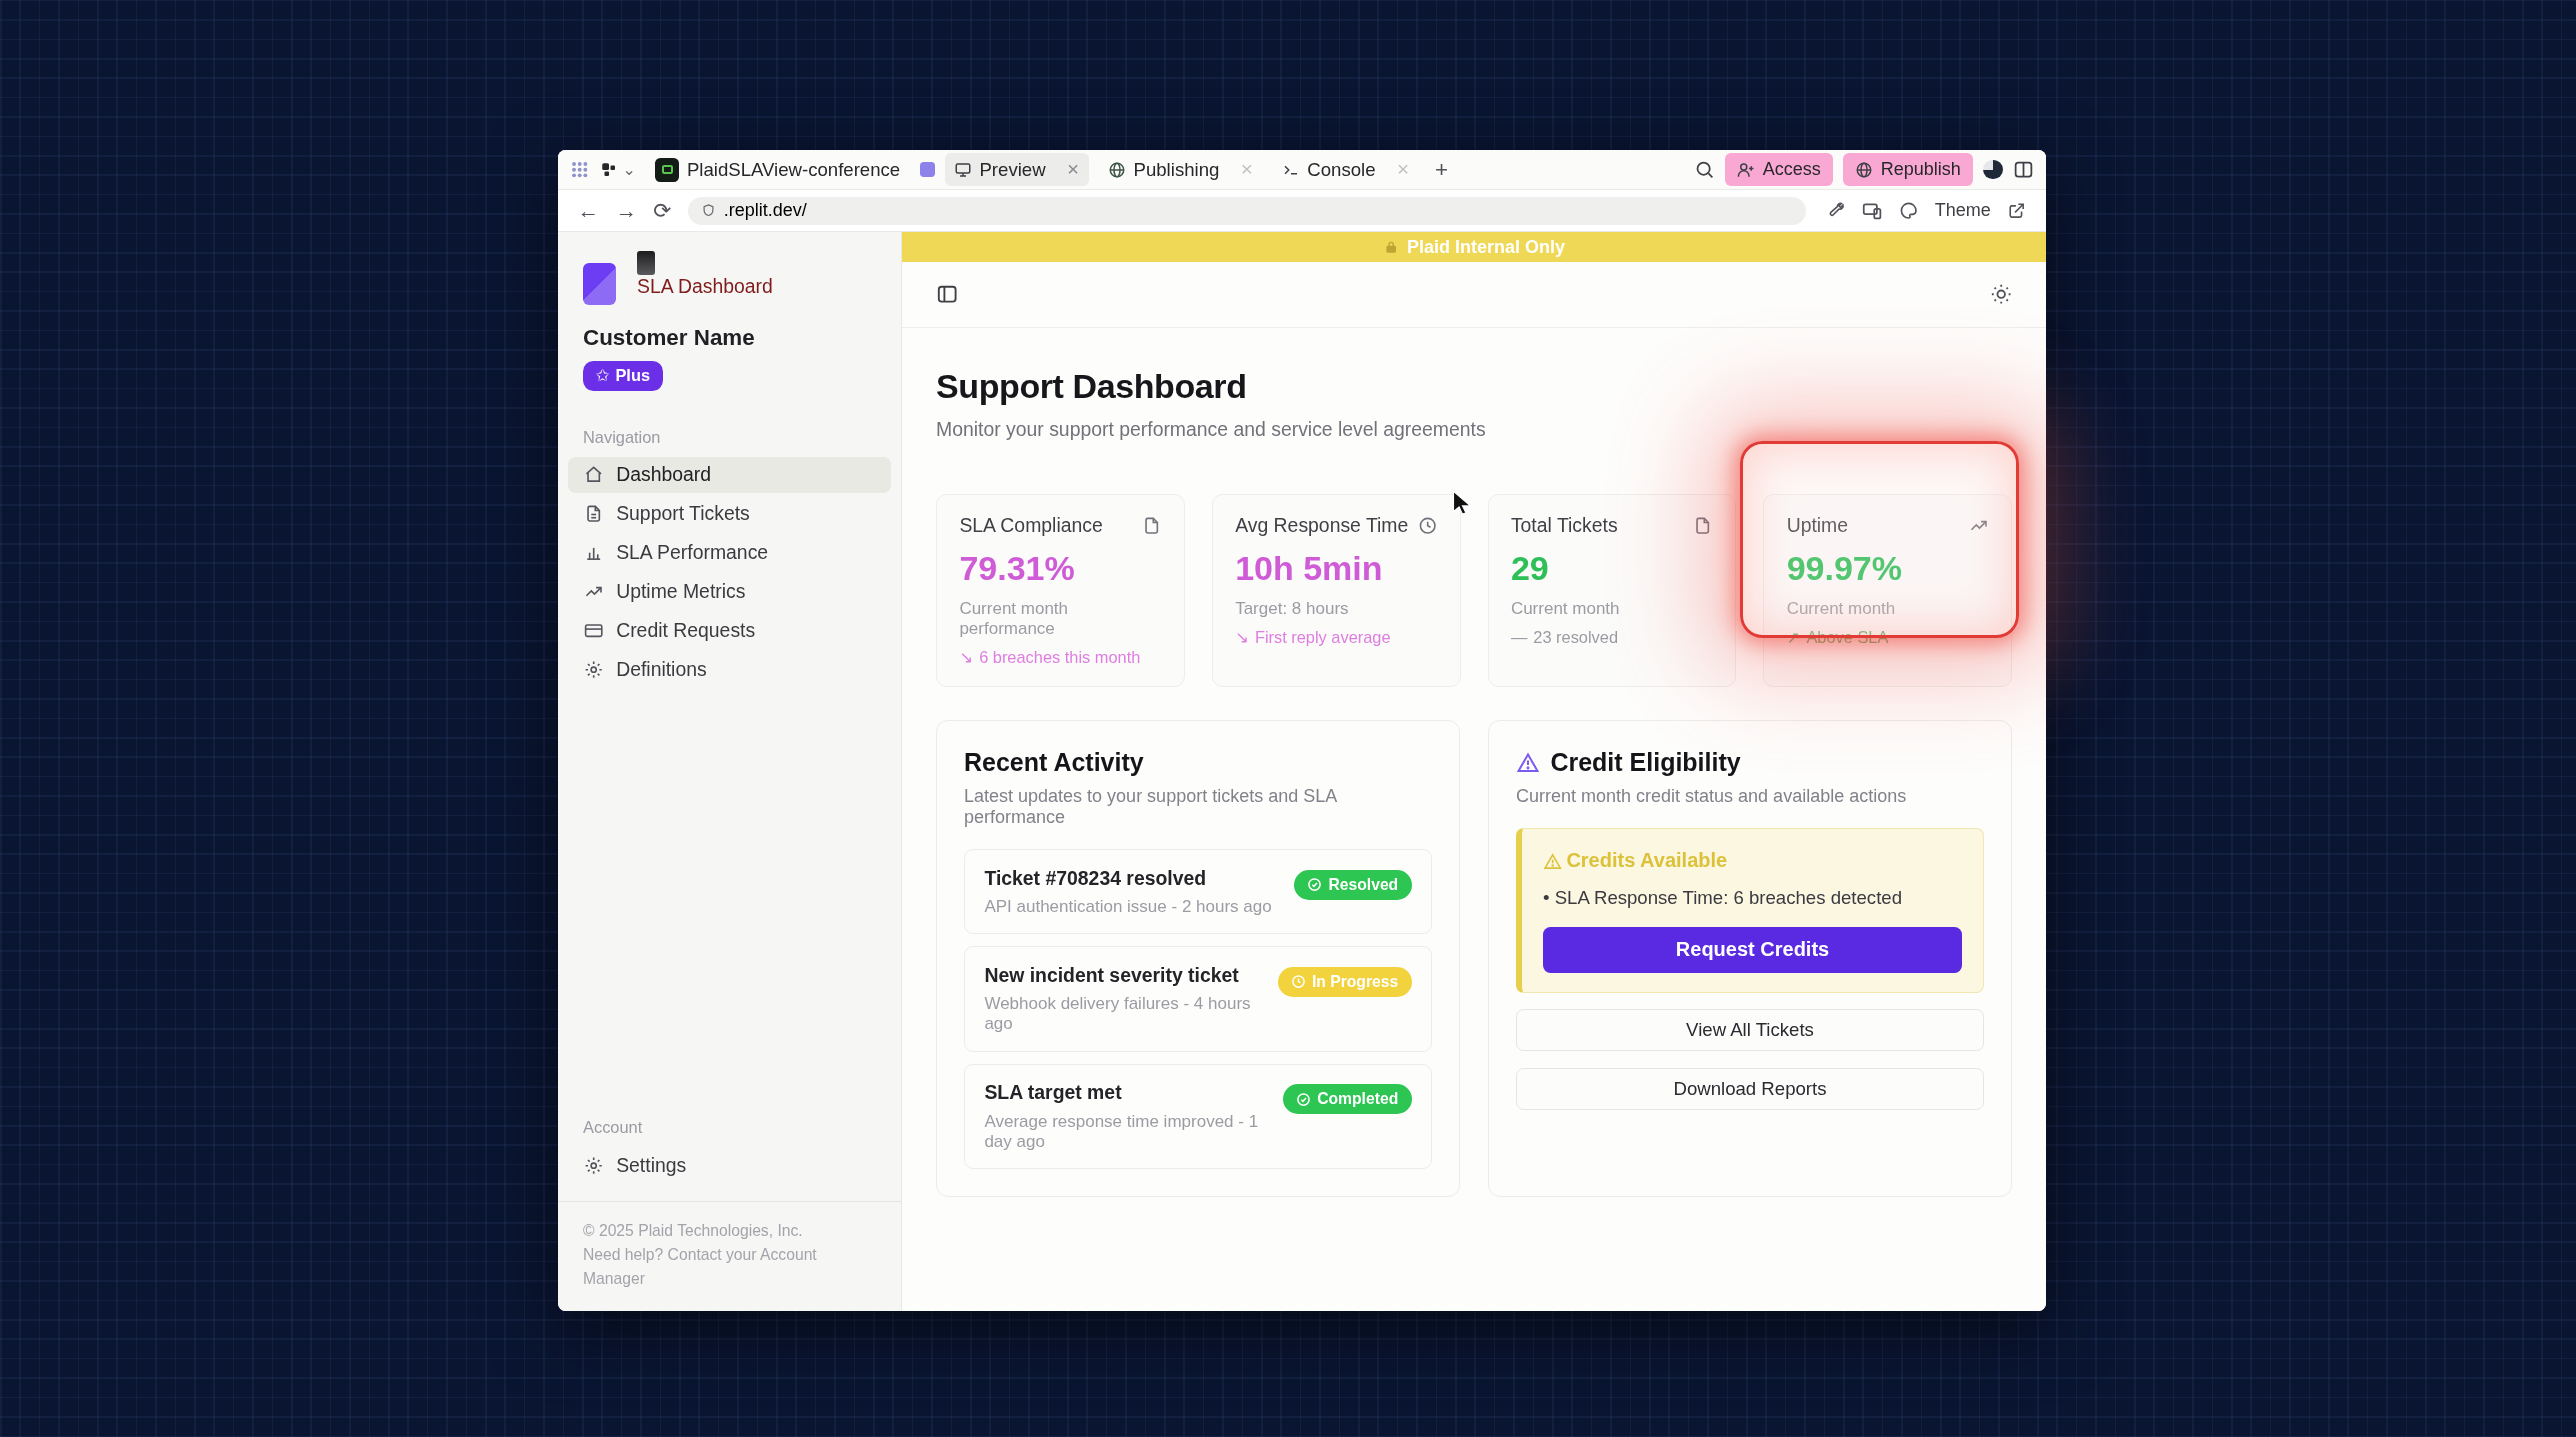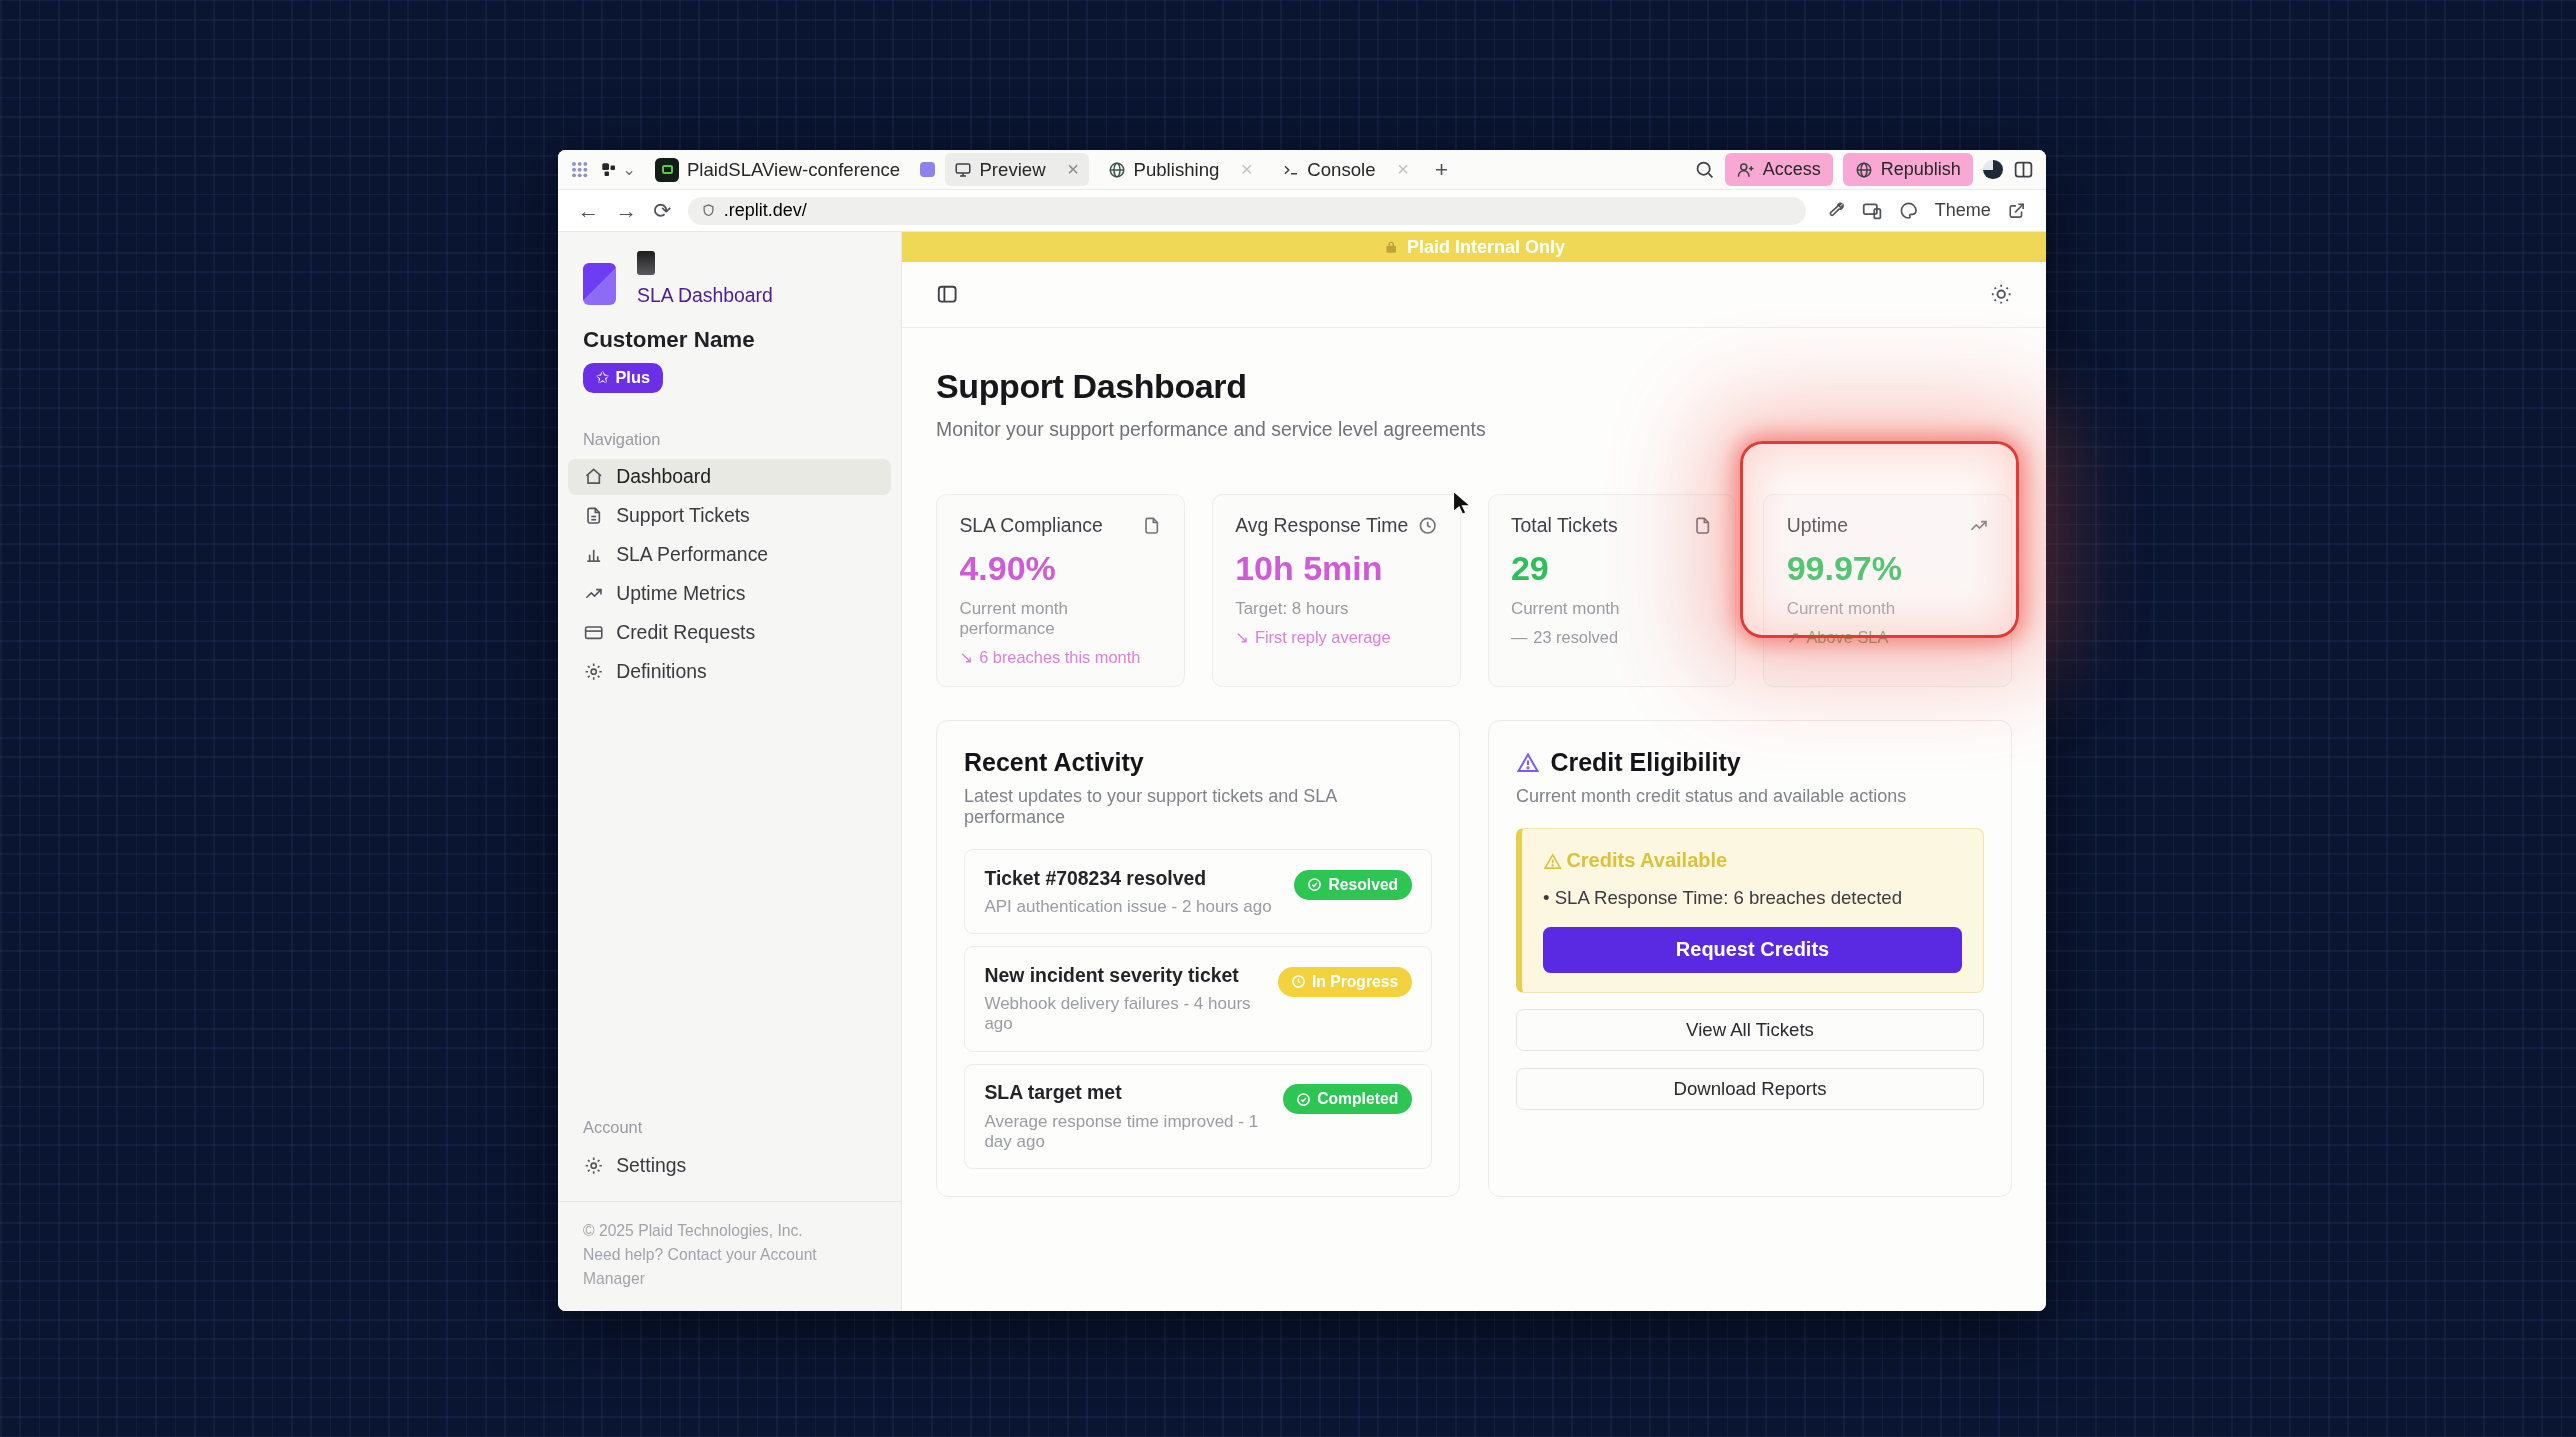--- a/index.html
+++ b/index.html
@@ -53,21 +53,21 @@
   
   .content-row { flex:1; display:flex; min-height:0; }
   .sidebar {
     width:344px; background:#f6f6f4; border-right:0.7px solid #e8e8e5;
     display:flex; flex-direction:column; padding-top:19.4px; flex:0 0 auto;
   }
   .brand-row { display:flex; align-items:flex-start; gap:21px; padding:0 25px; }
   .brand-logo { width:33px; height:42px; border-radius:6px; margin-top:12px;
     background:linear-gradient(135deg,#6c3df2 0 50%, #8d6bf5 50% 100%); }
   .brand-thumb { width:18px; height:24px; border-radius:3px; background:linear-gradient(180deg,#1d1d1f,#5a5a5e); }
-  .brand-name { font-size:19.4px; color:#4c1d95; margin-top:9px; }
+  .brand-name { font-size:19.4px; color:#7f1d1d; }
   .customer { font-size:22.4px; font-weight:bold; color:#1f1f24; padding:0 25px; margin-top:19.4px; }
   .plan-badge { display:inline-flex; align-items:center; gap:6px; margin:10.4px 25px 0;
     background:#6c2fe8; color:#fff; font-size:16.4px; font-weight:bold; border-radius:10.4px; padding:5.2px 12.7px; }
   .section-label { font-size:16.4px; color:#9a9aa3; padding:0 25px; }
   .nav-label { margin-top:37px; }
   .nav-list { margin:10.4px 10.4px 0; display:flex; flex-direction:column; gap:3px; }
   .nav-item { height:36px; display:flex; align-items:center; gap:12.7px; padding:0 15.7px; border-radius:7.5px;
     font-size:19.4px; color:#3a3a40; }
   .nav-item.active { background:#e9e9e4; color:#212126; font-weight:500; }
   .nav-item .nicon { color:#55555e; }
@@ -416,21 +416,21 @@
           <div class="stat-card">
             <div class="stat-head">
               <span class="stat-title">SLA Compliance</span>
               <span class="sicon">
                 <svg width="19.4" height="19.4" viewBox="0 0 24 24" fill="none" stroke="currentColor" stroke-width="2">
                   <path d="M14 3H7a2 2 0 0 0-2 2v14a2 2 0 0 0 2 2h10a2 2 0 0 0 2-2V8z"></path>
                     <path d="M14 3v5h5"></path>
                 </svg>
               </span>
             </div>
-            <div class="stat-value pink">4.90%</div>
+            <div class="stat-value pink">79.31%</div>
             <div class="stat-sub">Current month performance</div>
             <div class="stat-trend trend-pink">
               <span>↘</span>
               <span>6 breaches this month</span>
             </div>
           </div>
 
           <div class="stat-card">
             <div class="stat-head">
               <span class="stat-title">Avg Response Time</span>

